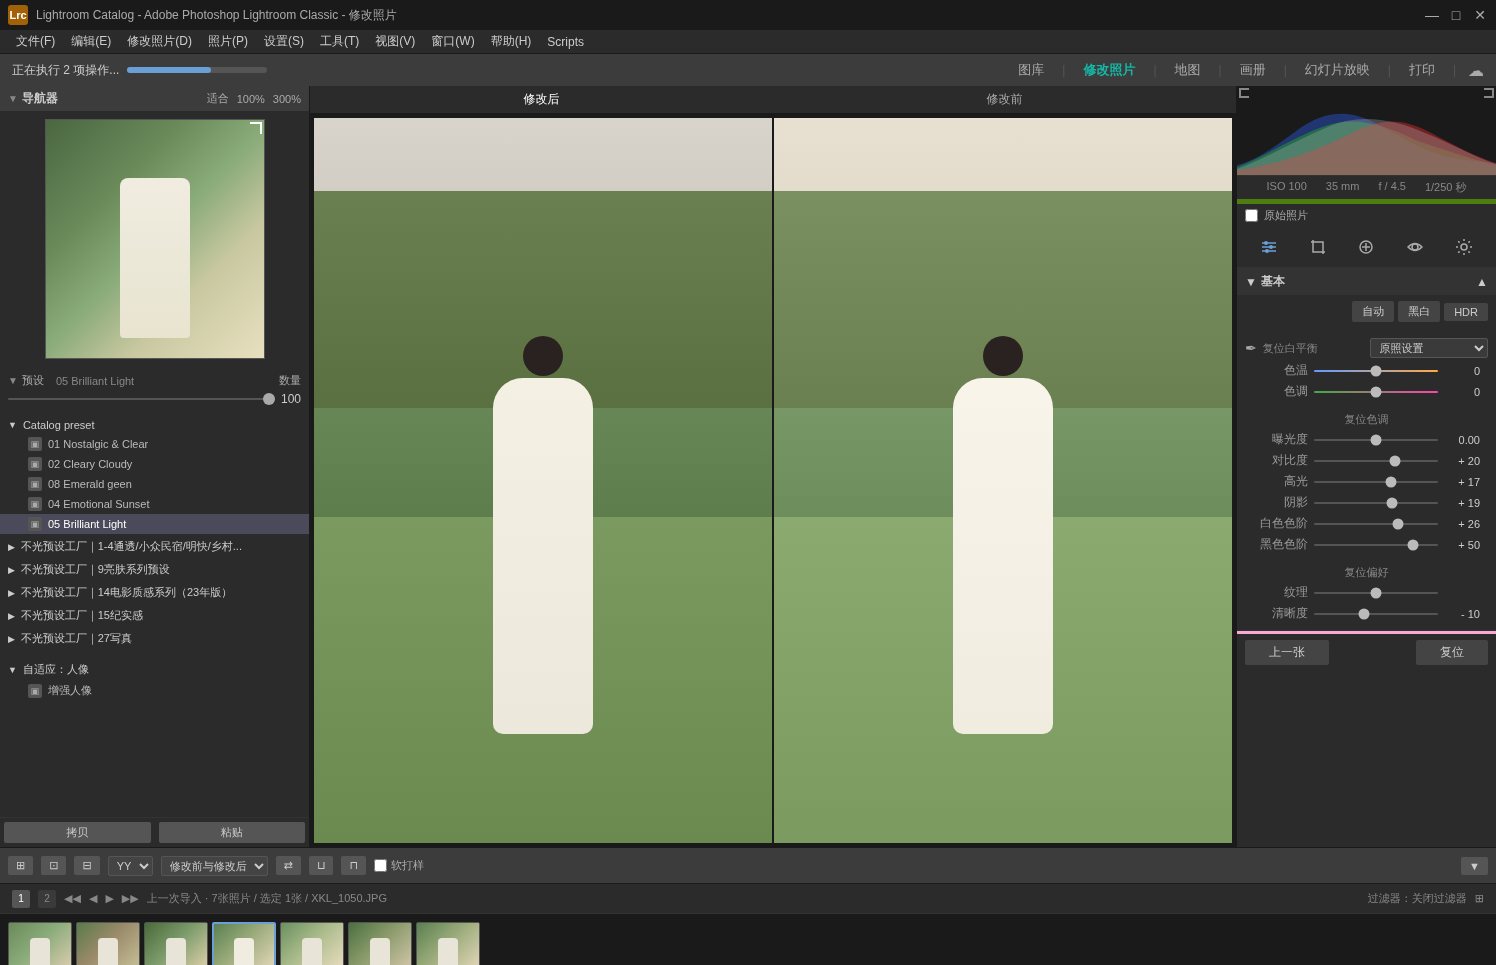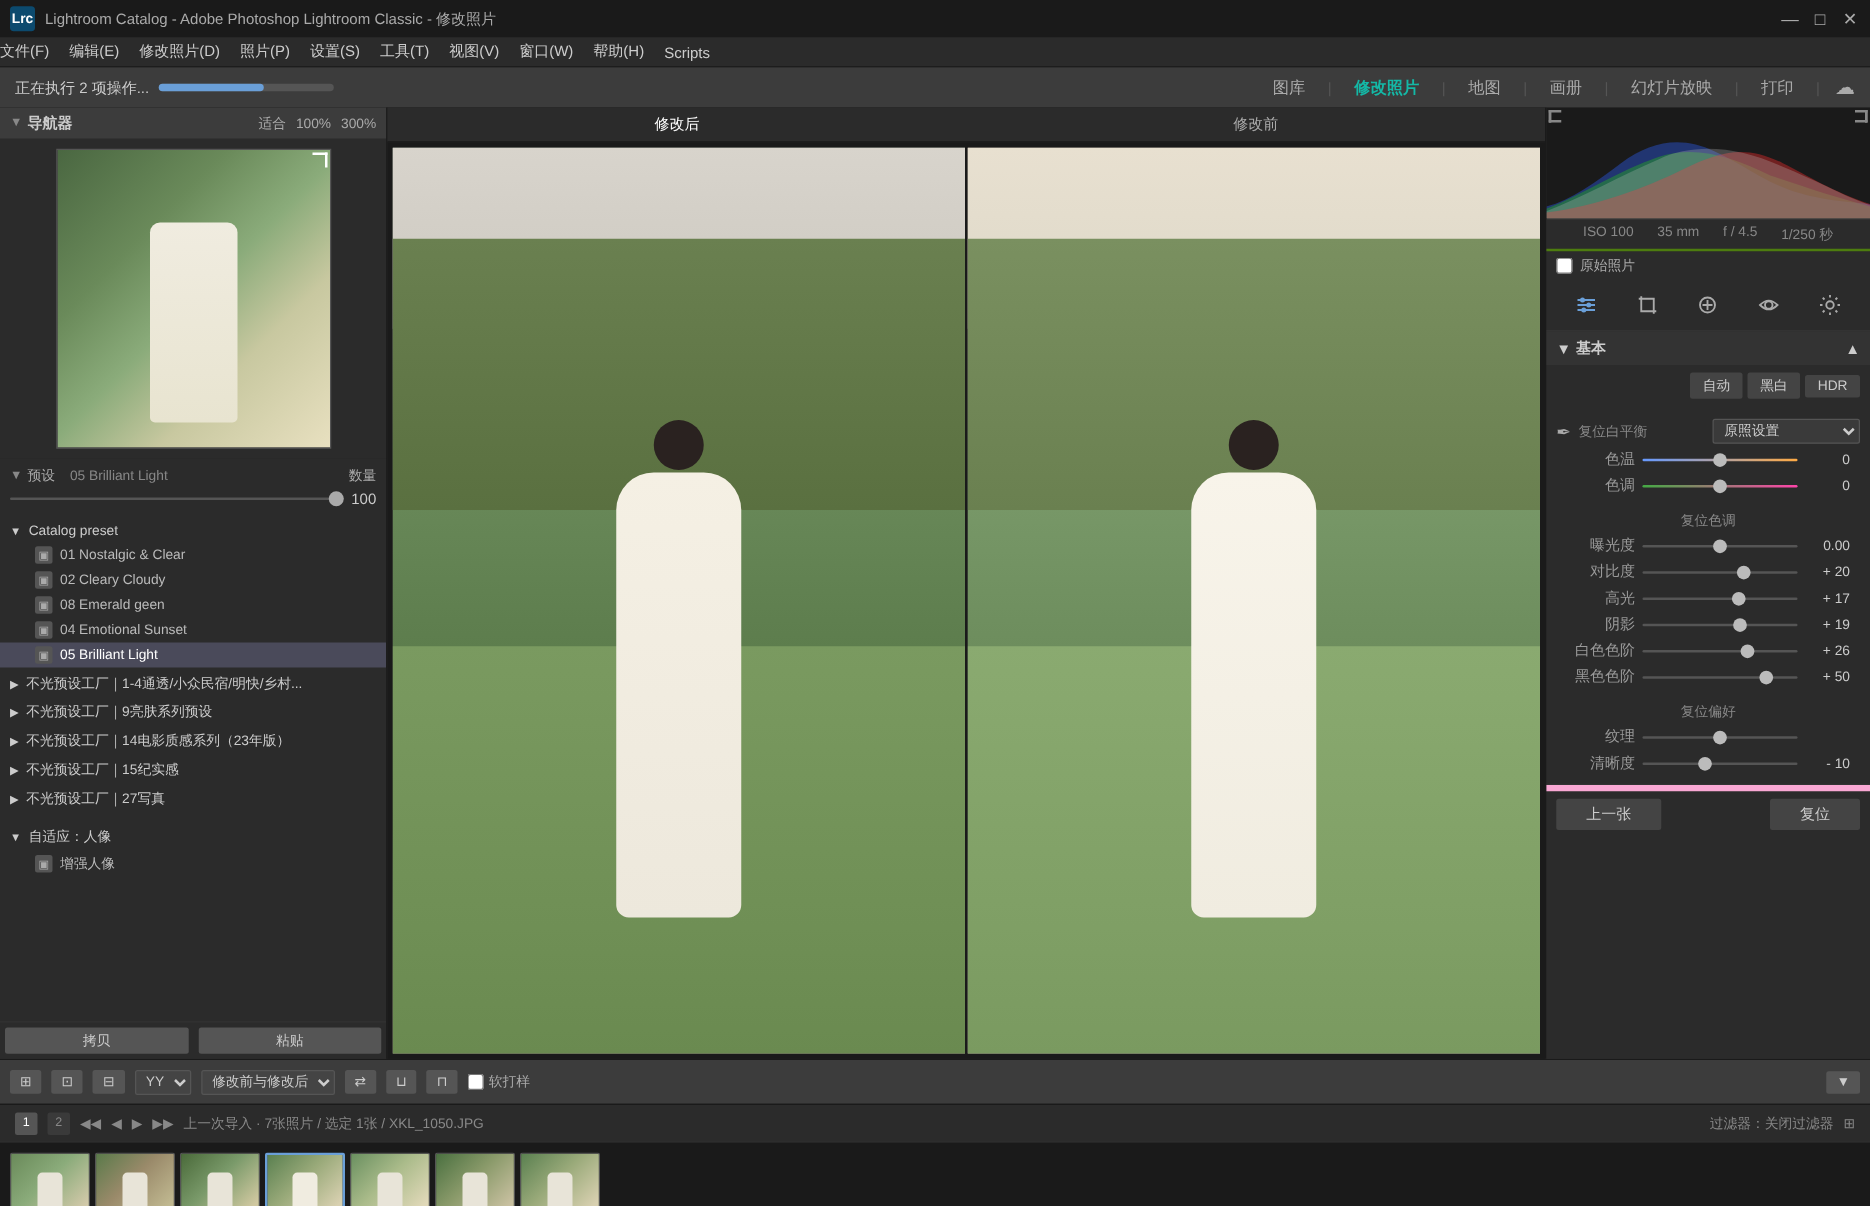--- a/index.html
+++ b/index.html
@@ -1,26 +1,26 @@
 <!DOCTYPE html>
 <html><head>
   <meta charset="utf-8">
   <style>
     * { margin: 0; padding: 0; box-sizing: border-box; }
     body { width: 1496px; height: 965px; background: #2b2b2b; font-family: 'Segoe UI', Arial, sans-serif; font-size: 12px; color: #ccc; overflow: hidden; }
 
     
     #titlebar { background: #1a1a1a; height: 30px; display: flex; align-items: center; padding: 0 8px; color: #aaa; font-size: 12px; }
-    #titlebar .app-icon { width: 20px; height: 20px; background: #0c4a6e; border-radius: 3px; display: flex; align-items: center; justify-content: center; color: white; font-weight: bold; font-size: 11px; margin-right: 8px; }
+    #titlebar .app-icon { width: 20px; height: 20px; background: #a16207; border-radius: 3px; display: flex; align-items: center; justify-content: center; color: white; font-weight: bold; font-size: 11px; margin-right: 8px; }
     #titlebar .title { flex: 1; }
     #titlebar .win-controls { display: flex; gap: 8px; }
     #titlebar .win-btn { width: 16px; height: 16px; display: flex; align-items: center; justify-content: center; font-size: 14px; cursor: pointer; color: #aaa; }
 
     
-    #menubar { background: #2b2b2b; height: 24px; display: flex; align-items: center; padding: 0 0; gap: 16px; border-bottom: 1px solid #1a1a1a; }
+    #menubar { background: #2b2b2b; height: 24px; display: flex; align-items: center; padding: 0 16px; gap: 16px; border-bottom: 1px solid #1a1a1a; }
     #menubar span { cursor: pointer; font-size: 12px; color: #ccc; }
 
     
     #topbar { background: #3c3c3c; height: 32px; display: flex; align-items: center; justify-content: space-between; padding: 0 12px; }
     #topbar .progress-area { display: flex; align-items: center; gap: 8px; }
     #topbar .progress-text { font-size: 12px; color: #ccc; }
     #topbar .progress-bar-wrap { width: 140px; height: 6px; background: #555; border-radius: 3px; }
     #topbar .progress-bar-fill { width: 60%; height: 100%; background: #6a9fd8; border-radius: 3px; }
     #topbar .nav-tabs { display: flex; align-items: center; gap: 2px; }
     #topbar .nav-tab { padding: 4px 14px; font-size: 13px; color: #aaa; cursor: pointer; border-radius: 2px; }
@@ -83,21 +83,21 @@
 
     
     #histogram { height: 90px; background: #1a1a1a; position: relative; overflow: hidden; border-bottom: 1px solid #333; }
     .hist-corner { position: absolute; top: 2px; width: 10px; height: 10px; }
     .hist-corner.tl { left: 2px; border-top: 2px solid #888; border-left: 2px solid #888; }
     .hist-corner.tr { right: 2px; border-top: 2px solid #888; border-right: 2px solid #888; }
     .hist-corner.bl { left: 2px; bottom: 2px; border-bottom: 2px solid #888; border-left: 2px solid #888; }
     .hist-corner.br { right: 2px; bottom: 2px; border-bottom: 2px solid #888; border-right: 2px solid #888; }
 
     
-    #cam-info { display: flex; justify-content: space-around; padding: 4px 20px; font-size: 11px; color: #888; background: #2b2b2b; border-bottom: 2px solid #4d7c0f; }
+    #cam-info { display: flex; justify-content: space-around; padding: 4px 20px; font-size: 11px; color: #888; background: #2b2b2b; border-bottom: 5px solid #4d7c0f; }
 
     
     #orig-photo { display: flex; align-items: center; gap: 6px; padding: 4px 8px; font-size: 11px; color: #aaa; }
 
     
     #tool-icons { display: flex; justify-content: space-around; padding: 6px 8px; border-bottom: 1px solid #333; }
     .tool-icon { width: 28px; height: 28px; display: flex; align-items: center; justify-content: center; cursor: pointer; color: #aaa; font-size: 16px; border-radius: 3px; }
     .tool-icon.active { color: #6a9fd8; }
 
     
@@ -136,21 +136,21 @@
     .ft7 { background: linear-gradient(135deg, #5a8050, #9aaa7a, #d8d0b0); }
 
     
     #info-bar { height: 30px; background: #2b2b2b; display: flex; align-items: center; padding: 0 12px; justify-content: space-between; border-top: 1px solid #1a1a1a; font-size: 11px; color: #888; }
     .info-bar-left { display: flex; align-items: center; gap: 8px; }
     .info-bar-right { display: flex; align-items: center; gap: 8px; }
     .page-num { width: 18px; height: 18px; background: #3a3a3a; border-radius: 2px; display: flex; align-items: center; justify-content: center; font-size: 10px; cursor: pointer; }
     .page-num.active { background: #555; color: #fff; }
 
     
-    #right-bottom { display: flex; justify-content: space-between; padding: 6px 8px; border-top: 5px solid #f9a8d4; }
+    #right-bottom { display: flex; justify-content: space-between; padding: 6px 8px; border-top: 3px solid #f9a8d4; }
     .action-btn { padding: 4px 24px; background: #444; border: none; color: #ccc; font-size: 12px; cursor: pointer; border-radius: 2px; }
 
     .collapse-triangle { font-size: 10px; color: #888; }
 
     
     .grid-icon { display: grid; grid-template-columns: 1fr 1fr; gap: 1px; width: 14px; height: 14px; }
     .grid-icon div { background: #888; }
 
     
     .compact-slider { display: flex; align-items: center; padding: 2px 8px; font-size: 11px; color: #aaa; }

